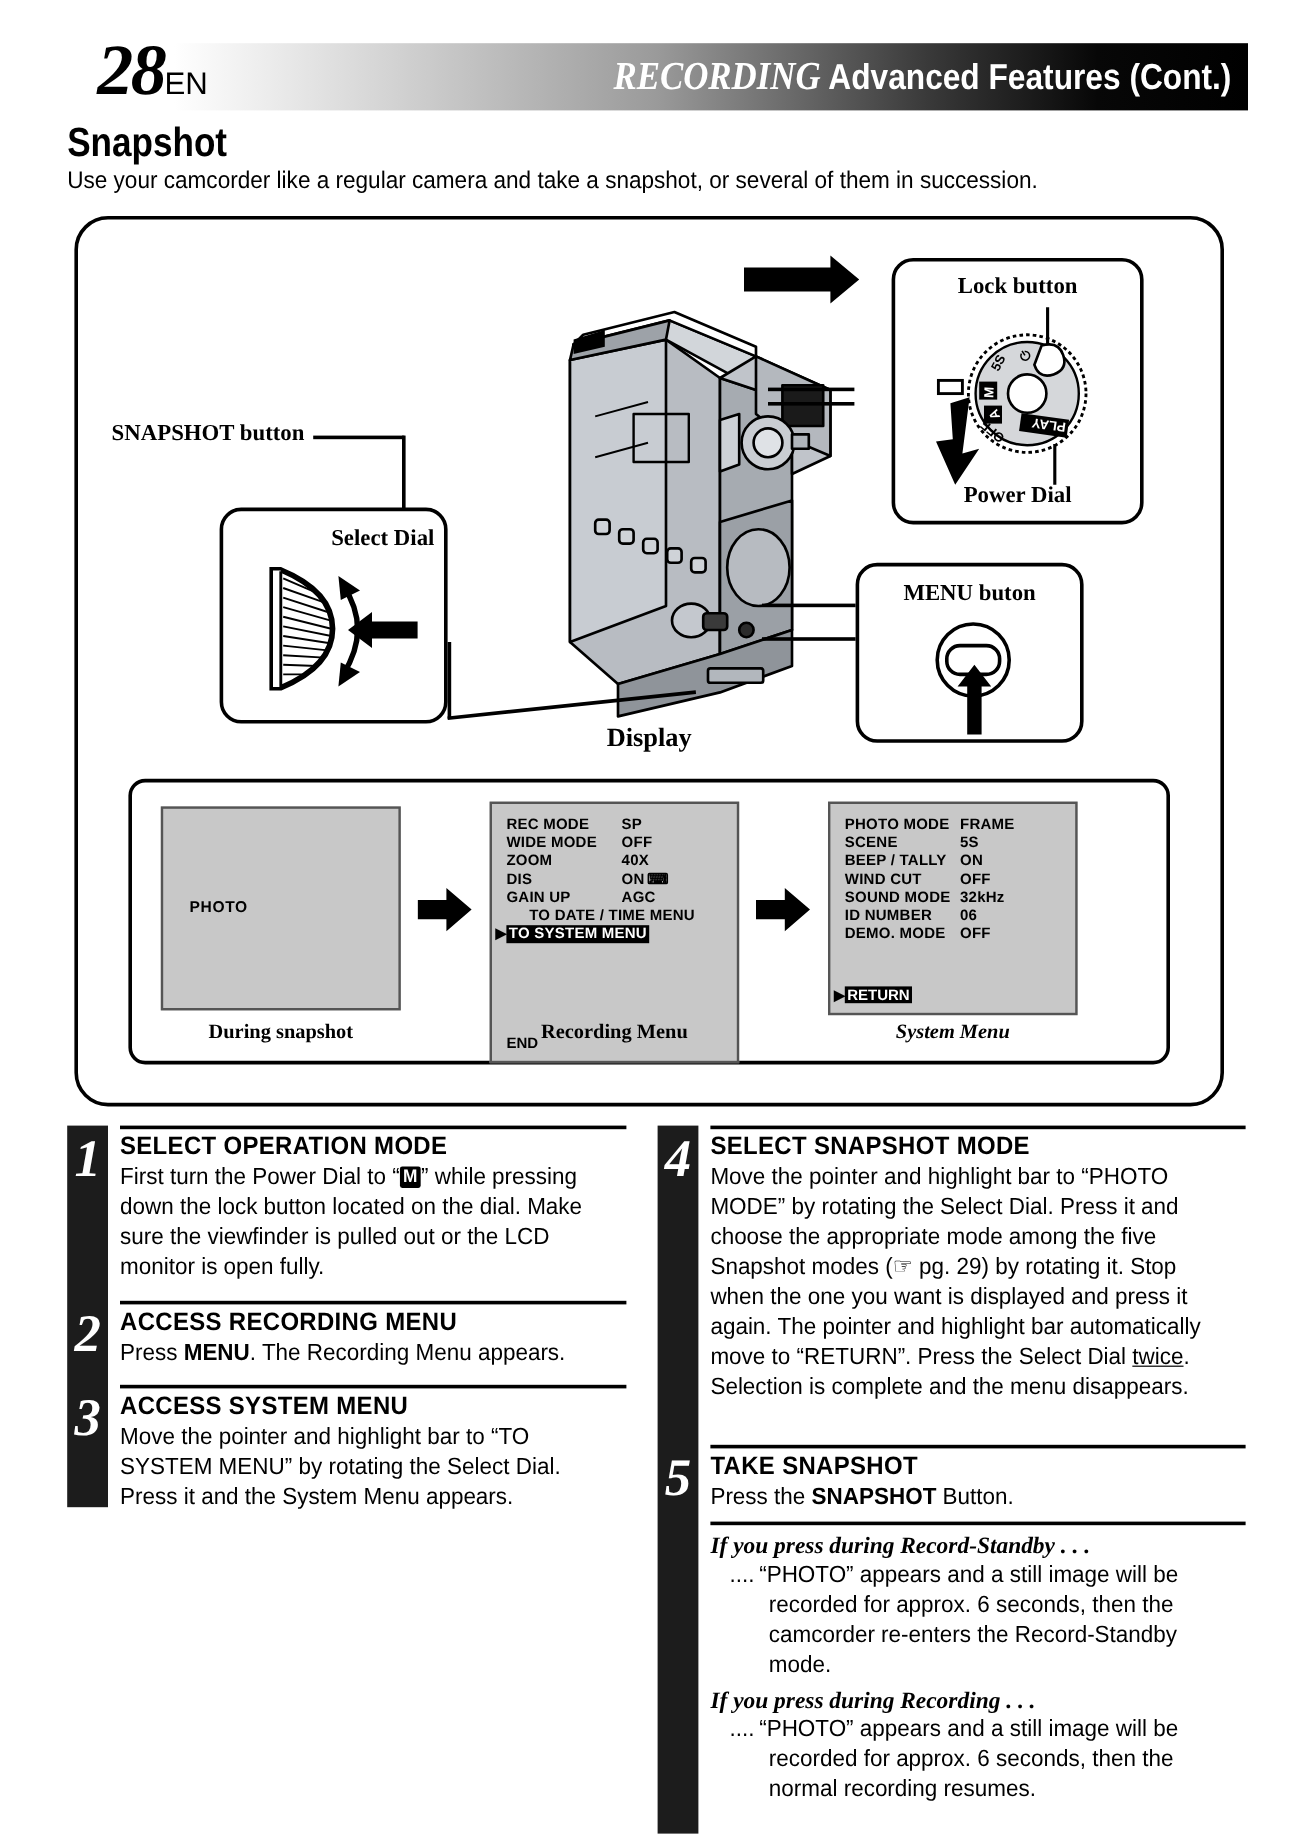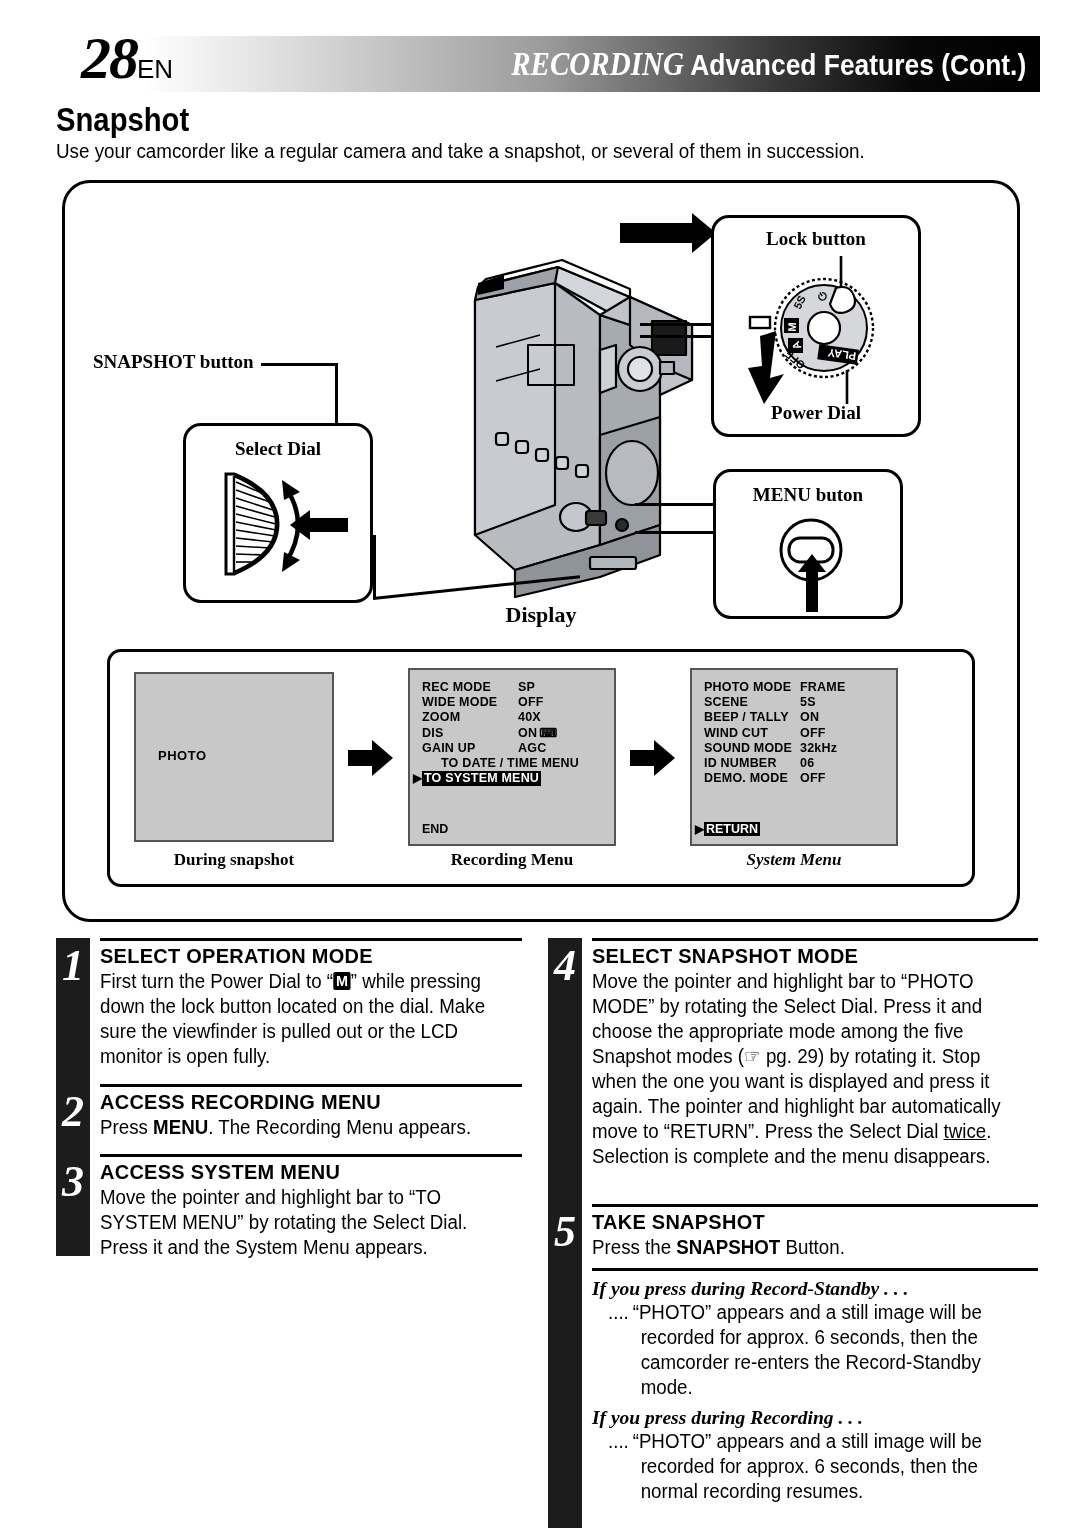--- a/index.html
+++ b/index.html
@@ -48,42 +48,42 @@
   }
 
   
   .callout{position:absolute;border:3px solid #000;border-radius:18px;box-sizing:border-box;background:#fff;}
   .callout-label{
     position:absolute;width:100%;text-align:center;font-weight:700;font-size:19px;
     font-family:"Liberation Serif",serif;
   }
 
   
-  #box-powerdial{left:646px;top:32px;width:210px;height:222px;}
-  
-  #box-selectdial{left:118px;top:240px;width:190px;height:180px;}
+  #box-powerdial{left:678px;top:32px;width:210px;height:222px;}
+  
+  #box-selectdial{left:118px;top:240px;width:190px;height:180px;padding-left:41px;}
   
   #box-menubtn{left:648px;top:286px;width:190px;height:150px;}
 
   .leader{position:absolute;background:#000;}
 
   
   .display-label{
     position:absolute;left:0;top:419px;width:100%;text-align:center;
     font-size:22px;font-weight:700;font-family:"Liberation Serif",serif;
   }
   .display-frame{
     position:absolute;left:42px;top:466px;width:868px;height:238px;
     border:3px solid #000;border-radius:14px;box-sizing:border-box;
   }
   .screen{
     position:absolute;background:#c8c8c8;border:2px solid #555;box-sizing:border-box;
   }
   #screen-photo{left:24px;top:20px;width:200px;height:170px;}
-  #screen-rec{left:298px;top:16px;width:208px;height:178px;}
+  #screen-rec{left:298px;top:16px;width:208px;height:218px;}
   #screen-sys{left:580px;top:16px;width:208px;height:178px;}
   .photo-word{
     position:absolute;left:22px;top:74px;font-size:13px;font-weight:700;letter-spacing:.5px;
   }
   .menu-rows{position:absolute;left:12px;top:10px;font-size:12.5px;font-weight:700;line-height:15.2px;letter-spacing:.2px;}
   .mrow{display:flex;white-space:nowrap;}
   .mlabel{width:96px;}
   .mval{}
   .mwide{width:auto;margin-left:19px;}
   .hl{background:#000;color:#fff;padding:0 2px;display:inline-block;}

